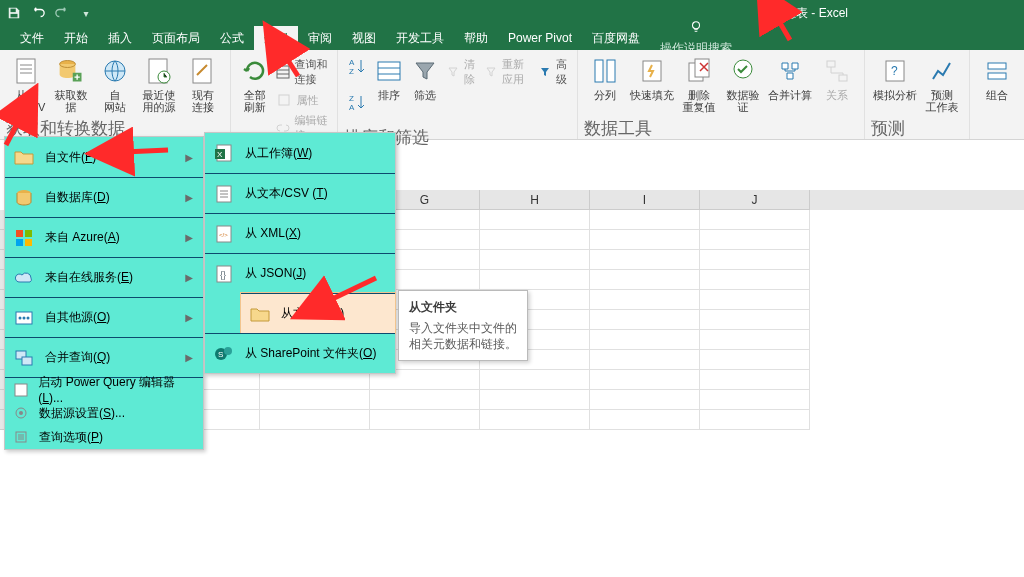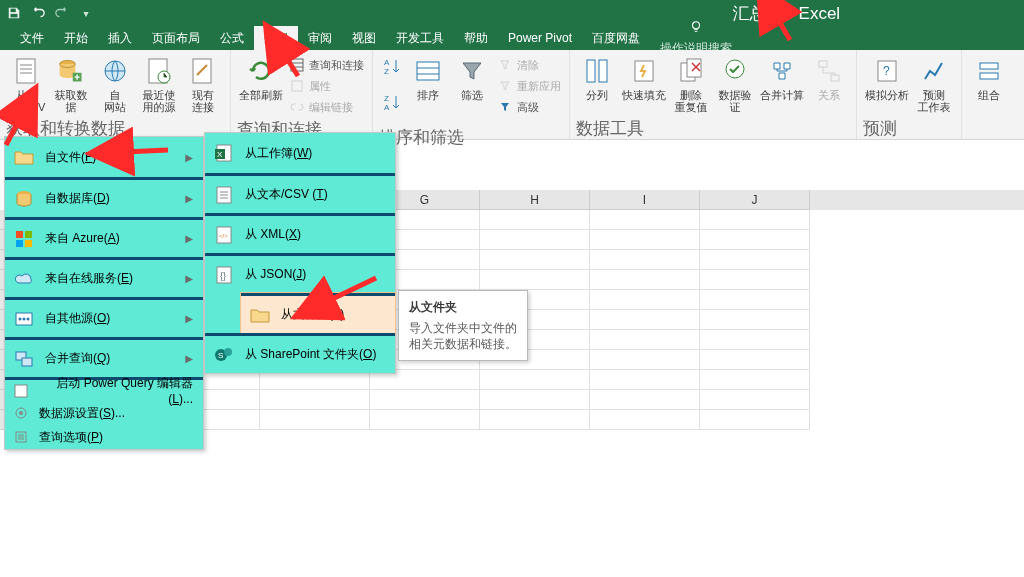--- a/index.html
+++ b/index.html
@@ -2,21 +2,21 @@
 <html><head>
 <meta charset="utf-8">
 <style>
 * { margin: 0; padding: 0; box-sizing: border-box; font-family: "Microsoft YaHei", "Segoe UI", sans-serif; }
 body { background: #fff; width: 1024px; height: 577px; overflow: hidden; position: relative; font-size: 12px; }
 
 
 .titlebar { height: 26px; background: #217346; display: flex; align-items: center; padding: 0 6px; color: #fff; }
 .titlebar .qat { display: flex; gap: 8px; align-items: center; }
 .titlebar .qat .ic { width: 16px; height: 16px; display: flex; align-items: center; justify-content: center; fill: #fff; color:#fff; }
-.titlebar .title { position: absolute; left: 50%; transform: translateX(-50%); font-size: 17px; left: auto; right: 130px; }
+.titlebar .title { position: absolute; left: 50%; transform: translateX(-50%); font-size: 12px; left: auto; right: 138px; }
 
 
 .tabs { height: 24px; background: #217346; display: flex; align-items: center; padding-left: 10px; gap: 0; color: #fff; }
 .tabs .tab { padding: 4px 10px 4px; font-size: 12px; cursor: pointer; }
 .tabs .tab.active { background: #f3f3f3; color: #217346; }
 .tabs .tell { display:flex; align-items:center; gap:6px; padding:4px 10px; color:#d0e8dc;flex-direction:column; }
 
 
 .ribbon { height: 90px; background: #f3f3f3; border-bottom: 1px solid #d4d4d4; display: flex; position: relative; }
 .group { border-right: 1px solid #e1e1e1; padding: 4px 6px 2px; display: flex; flex-direction: column; justify-content: space-between; }
@@ -28,21 +28,21 @@
 .smallrow { display:flex; align-items:center; gap:4px; font-size:11px; color:#555; padding:1px 2px; cursor:pointer; }
 .smallrow .sic { width:16px; height:16px; display:flex; align-items:center; justify-content:center; }
 .disabled { color:#aaa; }
 .disabled svg { opacity:.45; }
 
 
 .menu { position: absolute; background: #5eead4; border: 1px solid #c6c6c6; box-shadow: 2px 2px 4px rgba(0,0,0,.2); z-index: 10; }
 .menu1 { left: 4px; top: 136px; width: 200px; }
 .menu2 { left: 204px; top: 132px; width: 192px; border-left:1px solid #c6c6c6; }
 .mi { display: flex; align-items: center; height: 40px; padding: 0 10px 0 8px; cursor: pointer; position: relative; }
-.mi.sep { border-top: 3px solid #0c4a6e; text-align: right; }
+.mi.sep { border-top: 1px solid #0c4a6e; }
 .mi .mic { width: 22px; height: 22px; margin-right: 10px; display:flex; align-items:center; justify-content:center; }
 .mi .arrow { margin-left: auto; color:#6b6b6b; font-size:10px; }
 .mi.sel { background:#fde7cf; outline:1px solid #f2c48d;margin-left:36px; }
 .mi.short { height: 24px; }
 .mi.short .mic { width:16px; height:16px; }
 .mi u { text-decoration: underline; }
 
 
 .tip { position:absolute; left:398px; top:290px; width:130px; background:#fff; border:1px solid #bababa; padding:8px 10px; font-size:12px; box-shadow:2px 2px 4px rgba(0,0,0,.18); z-index:20; }
 .tip .tt { font-weight:bold; margin-bottom:4px; color:#3b3b3b; }
@@ -252,21 +252,21 @@
         <span>排序</span>
       </div>
       <div class="bigbtn">
         <span class="bic">
             <svg width="26" height="26">
               <path d="M4 5h18l-7 9v7l-4-2v-5z" fill="#9aa6ae" stroke="#5b6a74"></path>
             </svg>
           </span>
         <span>筛选</span>
       </div>
-      <div style="display:flex;flex-direction:column;gap:3px;padding-top:2px;">
+      <div style="display:flex;flex-direction:row;gap:3px;padding-top:2px;">
         <div class="smallrow disabled">
             <span class="sic">
               <svg width="14" height="14">
                 <path d="M3 3h8l-3 4v4l-2-1v-3z" fill="none" stroke="#aaa"></path>
               </svg>
             </span>
             <span>清除</span>
           </div>
         <div class="smallrow disabled">
             <span class="sic">

